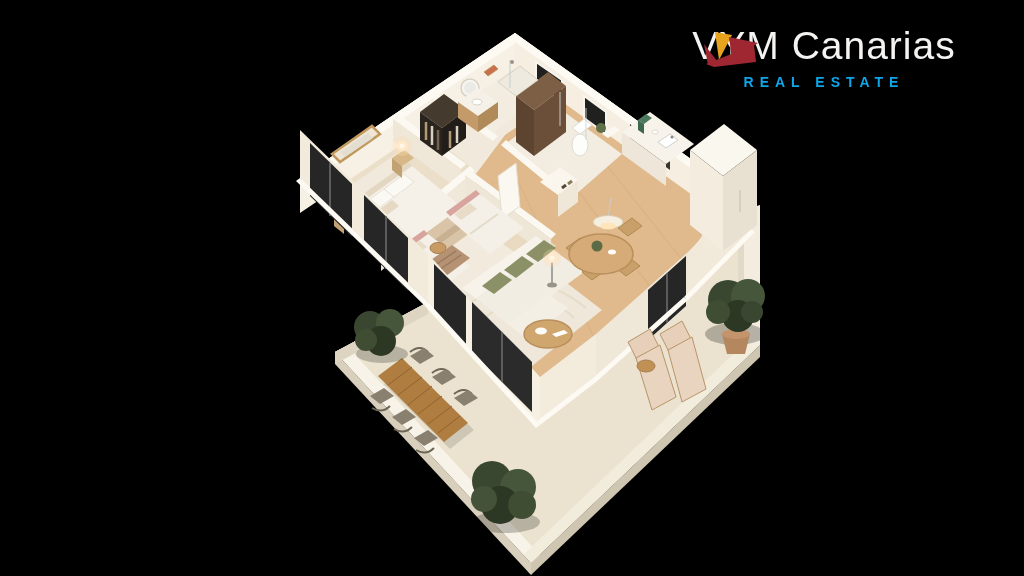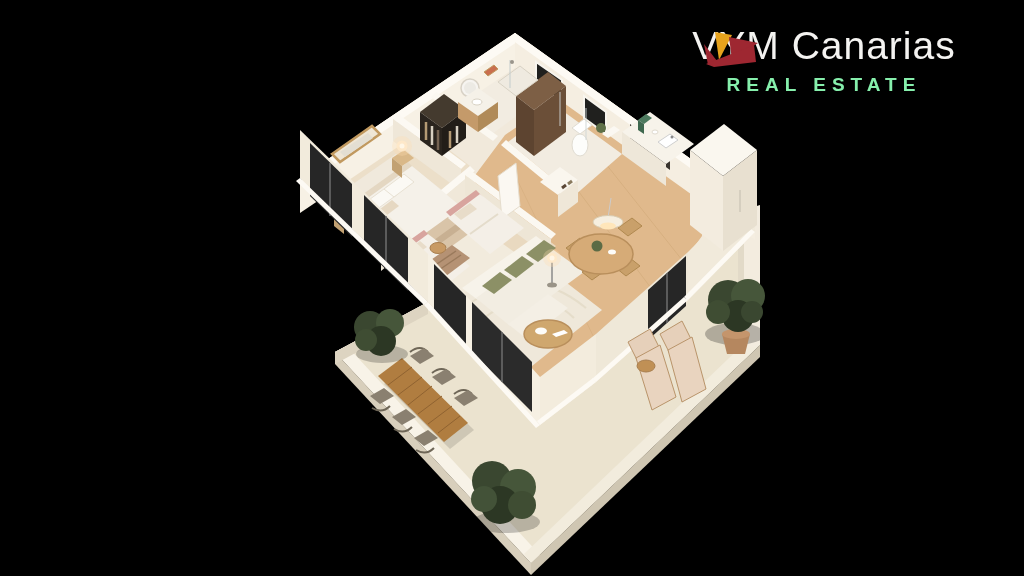--- a/index.html
+++ b/index.html
@@ -2,21 +2,21 @@
 <html><head>
 <meta charset="utf-8">
 <style>
   html,body{margin:0;padding:0;background:#000;}
   .stage{position:relative;width:1024px;height:576px;background:#000;overflow:hidden;
          font-family:"Liberation Sans", sans-serif;}
   .stage svg{position:absolute;left:0;top:0;}
   .logo{position:absolute;top:26px;right:50px;width:300px;text-align:center;}
   .logo .mark{display:block;margin:0 auto 2px auto;}
   .logo .brand{font-size:39px;font-weight:400;letter-spacing:1px;color:#f4f3f1;line-height:1.05;}
-  .logo .tagline{margin-top:7px;font-size:19px;font-weight:700;letter-spacing:6px;color:#86efac;}
+  .logo .tagline{margin-top:7px;font-size:14px;font-weight:700;letter-spacing:6px;color:#0ea5e9;}
 </style>
 </head>
 <body>
 
 <div class="stage">
 
 <svg width="1024" height="576" viewBox="0 0 1024 576" aria-hidden="true">
 
   <g>
     <polygon points="515,33 755,205 760,345 531,563 335,352 428,302 300,178" fill="#ebe3cf"></polygon>

